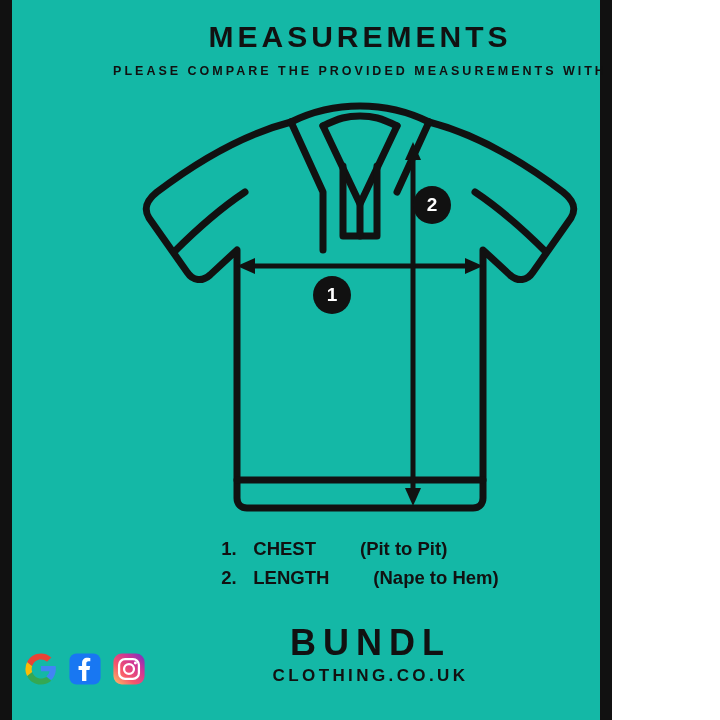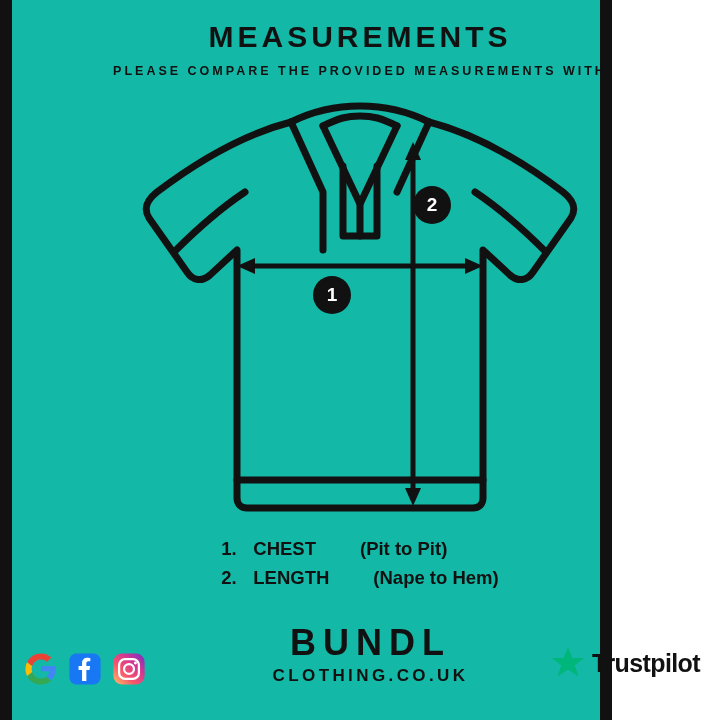--- a/index.html
+++ b/index.html
@@ -289,21 +289,15 @@
         <circle cx="24" cy="24" r="7" fill="none" stroke="#ffffff" stroke-width="3.2"></circle>
         <circle cx="33" cy="15.5" r="2.1" fill="#ffffff"></circle>
       </svg>
     </div>
 
     <div class="brand">
       <div class="brand-name">BUNDL</div>
       <div class="brand-url">CLOTHING.CO.UK</div>
     </div>
 
-    <div class="trustpilot">
-      <svg width="34" height="34" viewBox="0 0 32 32">
-        <polygon points="16,1 20.2,11.3 31.2,11.3 22.4,18 25.8,28.8 16,22.2 6.2,28.8 9.6,18 0.8,11.3 11.8,11.3" fill="#00b67a"></polygon>
-      </svg>
-      <span class="tp-text">Trustpilot</span>
-    </div>
 
   </div>
 </div>
 
 </body></html>

